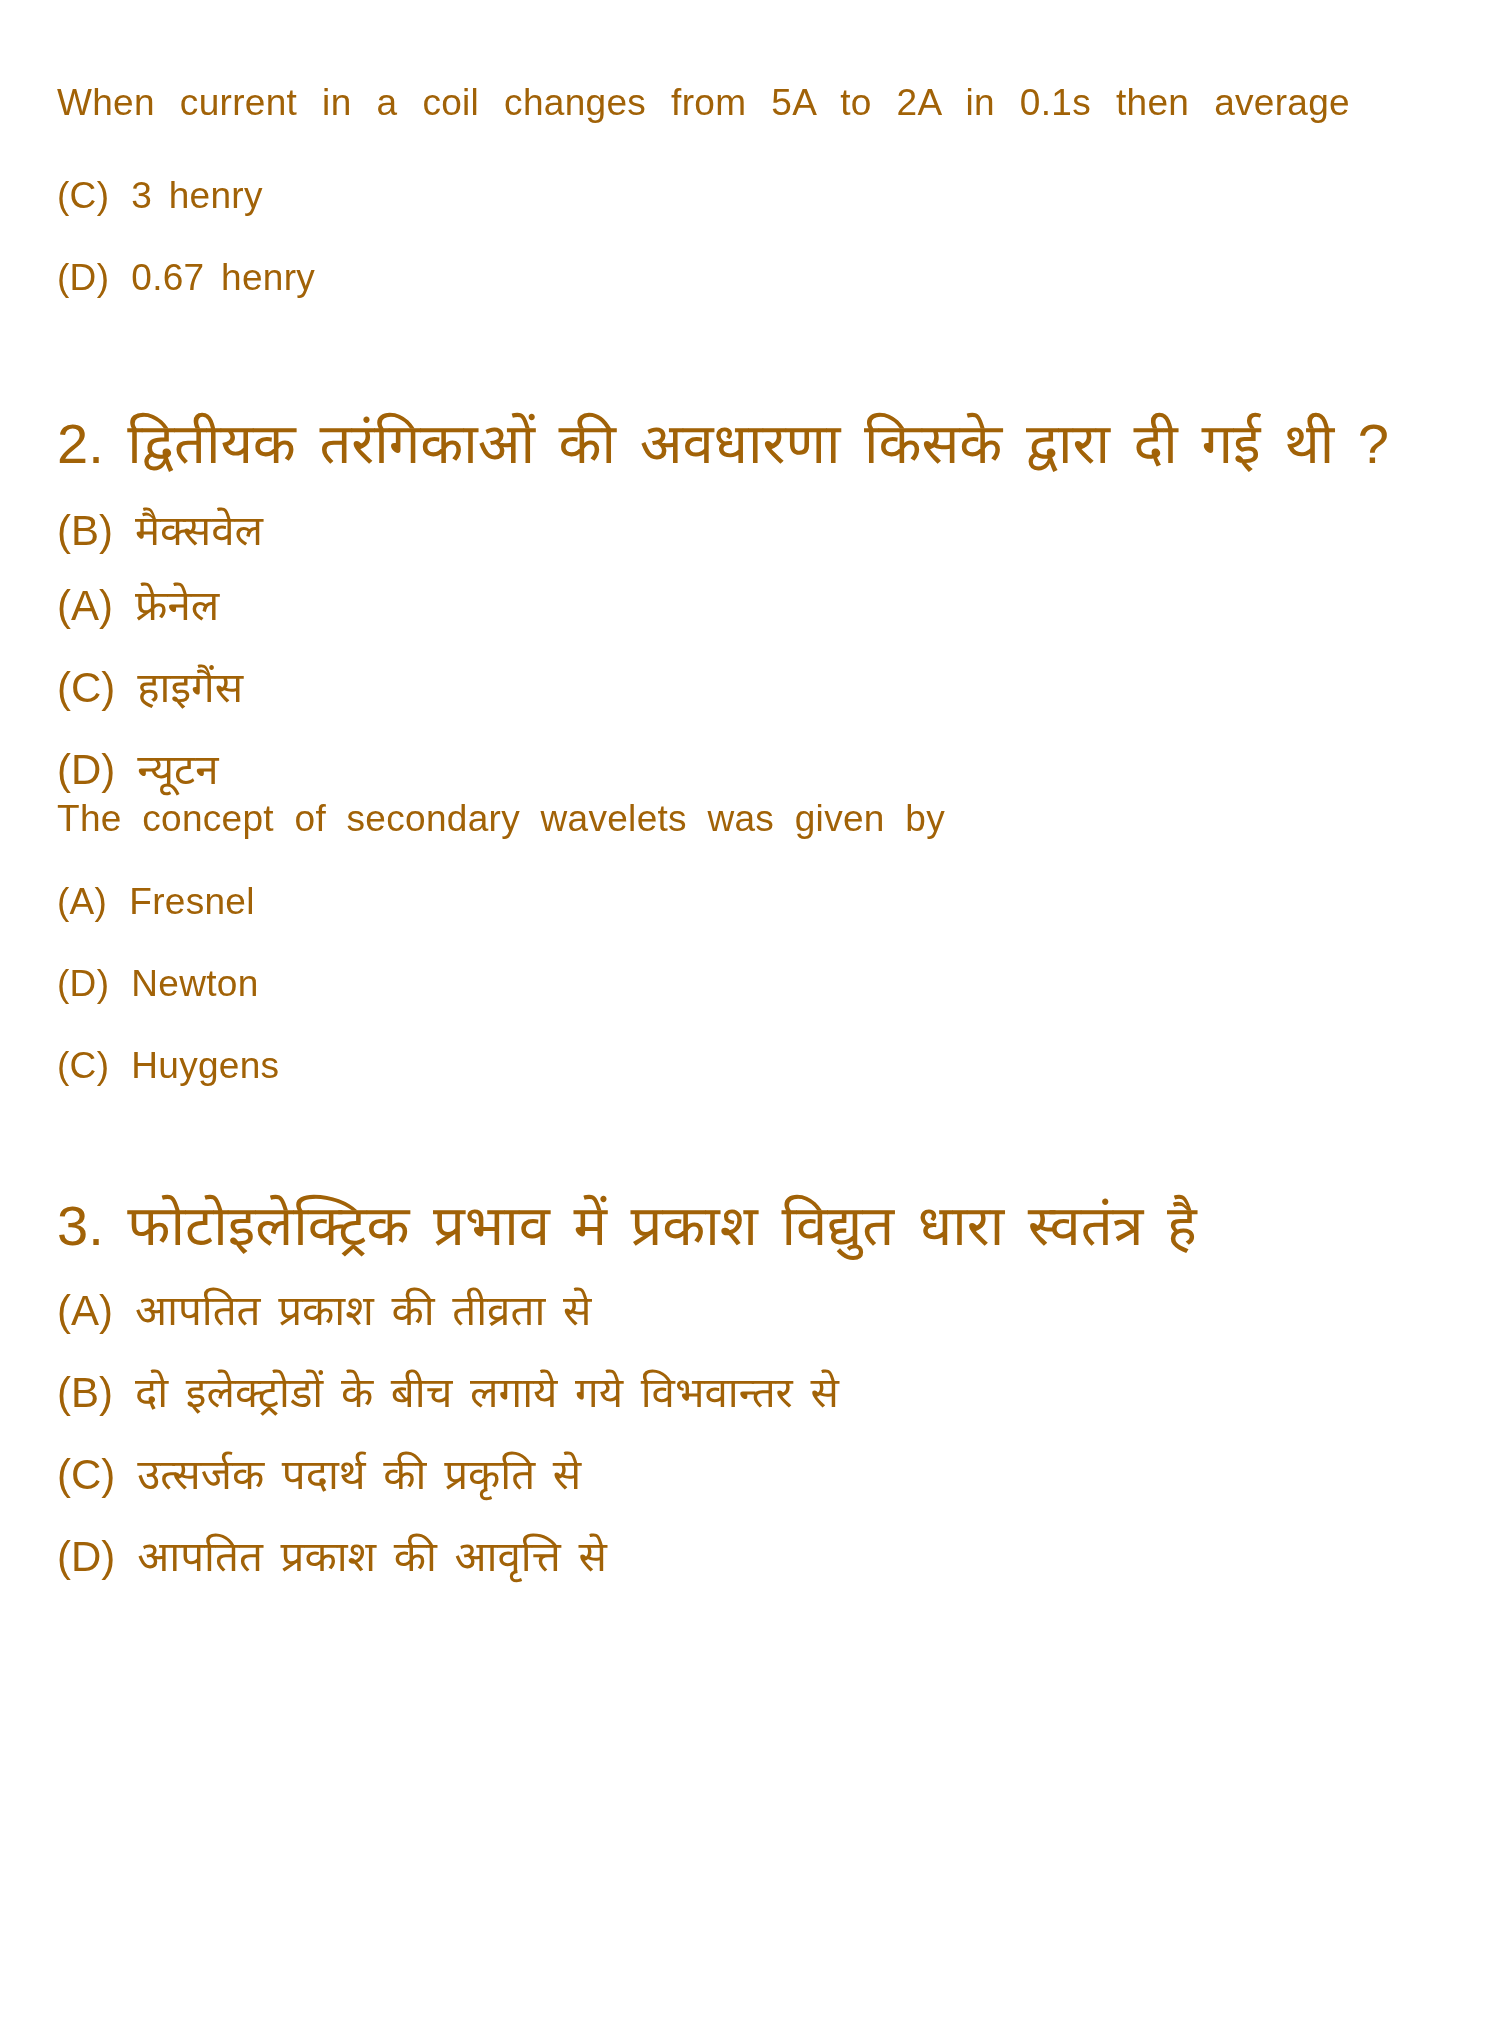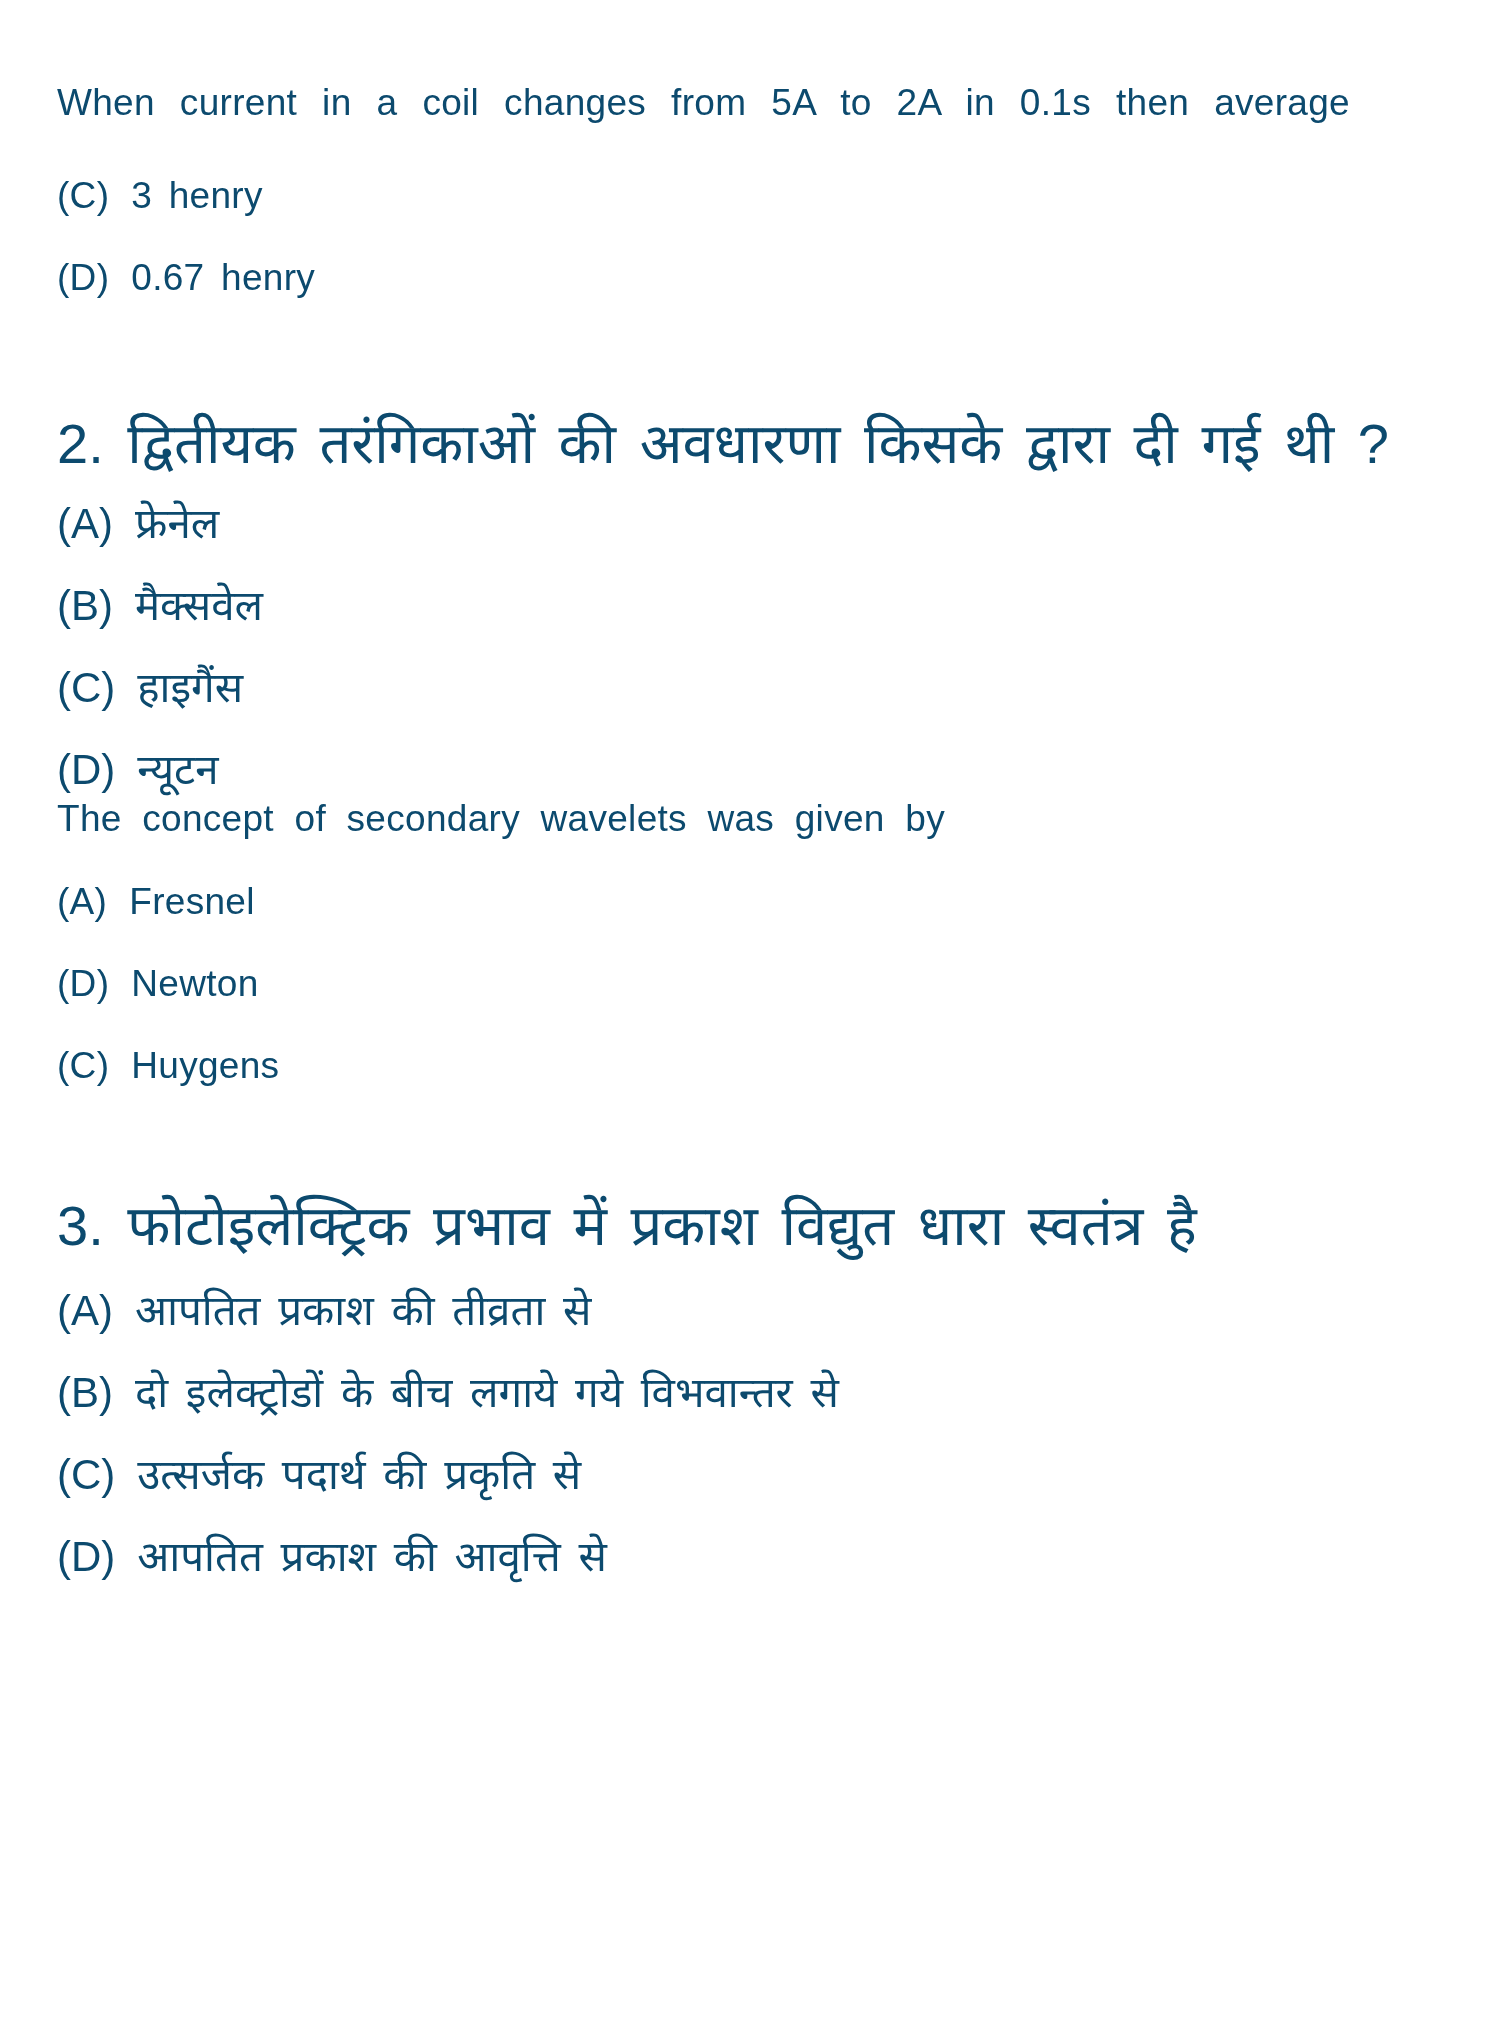--- a/index.html
+++ b/index.html
@@ -1,21 +1,21 @@
 <!DOCTYPE html>
 <html><head>
 <meta charset="utf-8">
 <style>
   html, body { margin: 0; padding: 0; background: #ffffff; }
   .page {
     position: relative;
     width: 1505px;
     height: 2034px;
     background: #ffffff;
-    color: #0c4a6e;
+    color: #a16207;
     box-sizing: border-box;
     padding: 70px 0 0 57px;
     overflow: hidden;
     font-family: "Liberation Sans", "DejaVu Sans", sans-serif;
   }
   
   .en-q {
     font-size: 37px;
     line-height: 66px;
     word-spacing: 10px;
@@ -76,25 +76,25 @@
       <span class="lbl">(C)</span><span>3 henry</span>
     </div>
     <div class="en-opt mt38">
       <span class="lbl">(D)</span><span>0.67 henry</span>
     </div>
   </section>
 
   <section>
     <div class="hi-q mt112" lang="hi">2. द्वितीयक तरंगिकाओं की अवधारणा किसके द्वारा दी गई थी ?</div>
 
+    <div class="hi-opt mt28" lang="hi">
+      <span class="lbl">(B)</span><span>मैक्सवेल</span>
+    </div>
     <div class="hi-opt mt21" lang="hi">
       <span class="lbl">(A)</span><span>फ्रेनेल</span>
-    </div>
-    <div class="hi-opt mt28" lang="hi">
-      <span class="lbl">(B)</span><span>मैक्सवेल</span>
     </div>
     <div class="hi-opt mt28" lang="hi">
       <span class="lbl">(C)</span><span>हाइगैंस</span>
     </div>
     <div class="hi-opt mt28" lang="hi">
       <span class="lbl">(D)</span><span>न्यूटन</span>
     </div>
   </section>
 
   <section>

